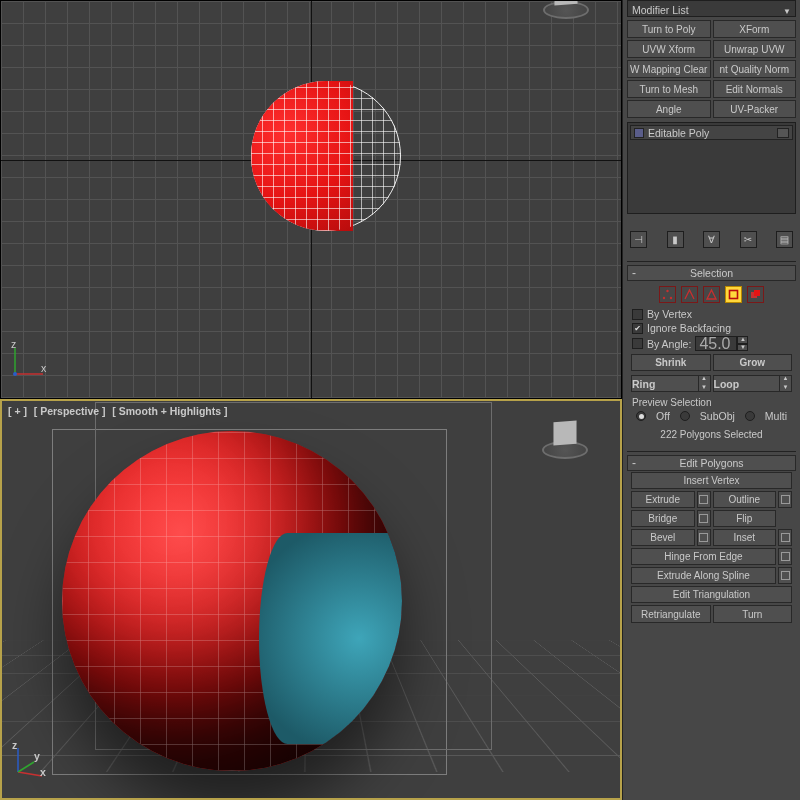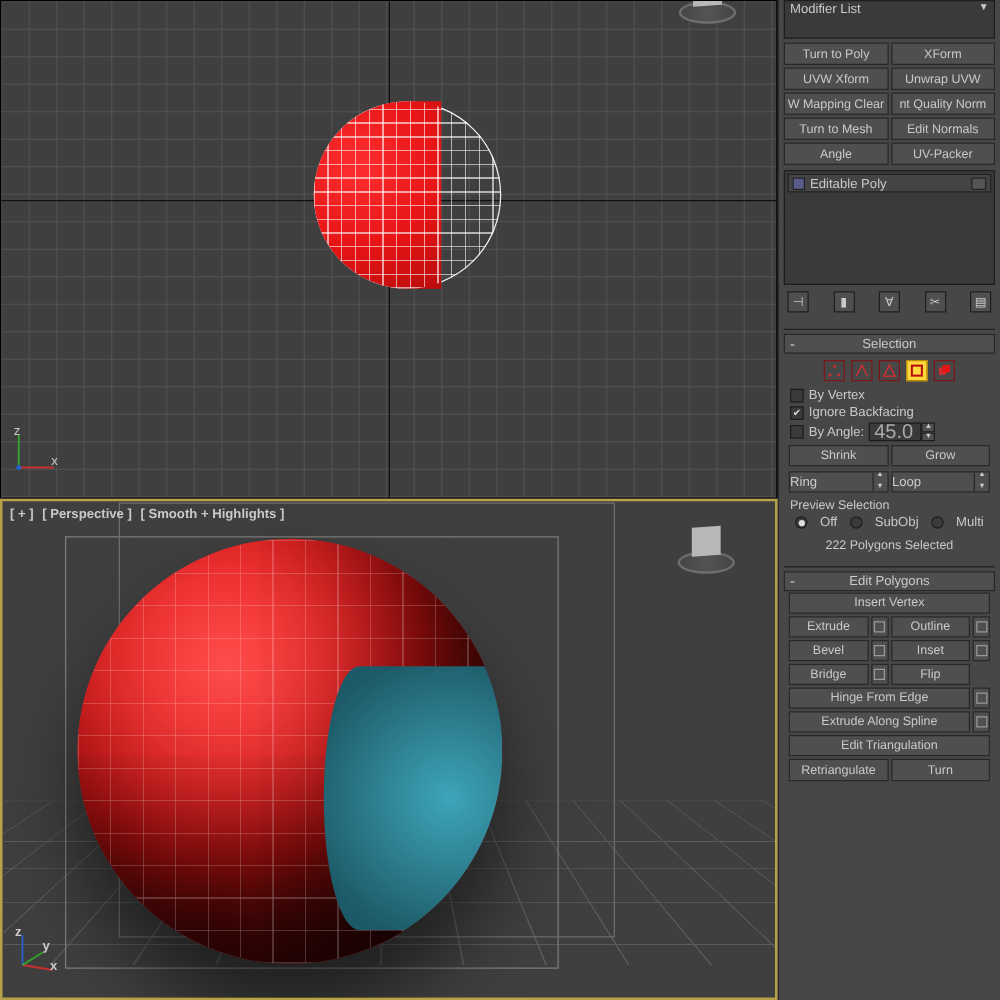--- a/index.html
+++ b/index.html
@@ -57,25 +57,25 @@
      background-image:
        linear-gradient(#5a5a5a 1px, transparent 1px),
        linear-gradient(90deg,#5a5a5a 1px, transparent 1px);
      background-size: 48px 48px;
   }
   .bound-box { position:absolute; left:50px; top:28px; width:395px; height:346px; border:1px solid #7d7d7d; pointer-events:none; }
   .bound-box::after { content:""; position:absolute; left:42px; top:-28px; width:395px; height:346px; border:1px solid #6d6d6d; }
 
   
   .side { width: 178px; background:#474747; border-left:1px solid #222; display:flex; flex-direction:column; padding:0 4px; }
-  .combo { display:flex; align-items:flex-start; height:31px; background:#3a3a3a; border:1px solid #1e1e1e; padding:0 4px; margin-bottom:3px; }
+  .combo { display:flex; align-items:flex-end; height:17px; background:#3a3a3a; border:1px solid #1e1e1e; padding:0 4px; margin-bottom:3px; }
   .combo .arrow { margin-left:auto; font-size:8px; }
   .btn-grid { display:grid; grid-template-columns: 1fr 1fr; gap:2px; margin-bottom:4px; }
   .btn { height:18px; background:#4f4f4f; border:1px solid #282828; display:flex; align-items:center; justify-content:center; font-size:10px; white-space:nowrap; overflow:hidden; cursor:pointer; }
-  .stack-box { height:92px; background:#3a3a3a; border:1px solid #1e1e1e; padding:2px; margin-bottom:4px; }
+  .stack-box { height:92px; background:#3a3a3a; border:1px solid #1e1e1e; padding:2px; margin-bottom:16px; }
   .stack-row { display:flex; align-items:center; height:15px; background:#444; border:1px solid #222; padding:0 3px; gap:4px; }
   .stack-row .square { width:10px; height:10px; background:#5a5d8a; border:1px solid #222; }
   .stack-row .eye { margin-left:auto; width:12px; height:10px; border:1px solid #222; background:#555; }
   .icon-bar { display:flex; justify-content:space-between; padding:1px 3px 4px; }
   .icon-bar .ib { width:17px; height:17px; border:1px solid #1e1e1e; background:#4f4f4f; display:flex; align-items:center; justify-content:center; font-size:10px; }
 
   .rollout { margin-top:9px; border-top:1px solid #222; }
   .rollout-head { display:flex; align-items:center; justify-content:center; height:16px; background:#4f4f4f; border:1px solid #282828; margin-top:3px; position:relative; }
   .rollout-head .collapse { position:absolute; left:4px; font-size:12px; line-height:1; }
   .sel-icons { display:flex; gap:5px; justify-content:center; padding:5px 0 4px; }
@@ -83,21 +83,21 @@
   .sel-icon svg { width:13px; height:13px; }
   .sel-icon.active { background:#ffd83c; border-color:#b98800; }
   .chk-row { display:flex; align-items:center; gap:4px; padding:1px 5px; }
   .chk { width:11px; height:11px; background:#3a3a3a; border:1px solid #1e1e1e; display:flex; align-items:center; justify-content:center; font-size:8px; }
   .chk.checked::after { content:"✔"; font-size:8px; color:#ddd; }
   .angle-row { display:flex; align-items:center; gap:4px; padding:1px 5px; }
   .spinner { display:flex; height:15px; }
   .spinner input { width:42px; height:15px; background:#3a3a3a; border:1px solid #1e1e1e; color:#aaa; font-size:16px; padding:0 3px; }
   .spinner .steppers { display:flex; flex-direction:column; }
   .spinner .steppers div { width:11px; height:7.5px; background:#4f4f4f; border:1px solid #1e1e1e; font-size:6px; line-height:5px; text-align:center; }
-  .btn-pair { display:grid; grid-template-columns:1fr 1fr; gap:2px; padding:2px 4px; }
+  .btn-pair { display:grid; grid-template-columns:1fr 1fr; gap:2px; padding:2px 4px;font-weight:bold; }
   .btn-pair .btn { height:17px; }
   .btn-pair .btn.has-spin { display:flex; }
   .btn-pair .btn.has-spin .lab { flex:1; }
   .btn-pair .btn.has-spin .steppers { display:flex; flex-direction:column; border-left:1px solid #282828; }
   .btn-pair .btn.has-spin .steppers div { width:11px; height:8.5px; font-size:6px; line-height:6px; text-align:center; }
   .preview-row { padding:3px 5px 1px; font-size:10px; }
   .radio-row { display:flex; gap:10px; padding:1px 9px 3px; align-items:center; }
   .radio { width:10px; height:10px; border-radius:50%; border:1px solid #1e1e1e; background:#3a3a3a; display:inline-flex; align-items:center; justify-content:center; }
   .radio.sel::after { content:""; width:5px; height:5px; border-radius:50%; background:#ddd; }
   .status { text-align:center; padding:4px 0 2px; font-size:10px; }
@@ -301,30 +301,30 @@
           <div class="btn">Insert Vertex</div>
         </div>
 
       <div class="row">
         <div class="btn">Extrude</div>
         <div class="opt"></div>
         <div class="btn">Outline</div>
         <div class="opt"></div>
       </div>
       <div class="row">
-        <div class="btn">Bevel</div>
-        <div class="opt"></div>
-        <div class="btn">Inset</div>
-        <div class="opt"></div>
-      </div>
-      <div class="row">
         <div class="btn">Bridge</div>
         <div class="opt"></div>
         <div class="btn">Flip</div>
         <div class="opt" style="visibility:hidden;"></div>
+      </div>
+      <div class="row">
+        <div class="btn">Bevel</div>
+        <div class="opt"></div>
+        <div class="btn">Inset</div>
+        <div class="opt"></div>
       </div>
 
       <div class="row" style="grid-template-columns:1fr 14px;">
         <div class="btn">Hinge From Edge</div>
         <div class="opt"></div>
       </div>
       <div class="row" style="grid-template-columns:1fr 14px;">
         <div class="btn">Extrude Along Spline</div>
         <div class="opt"></div>
       </div>

